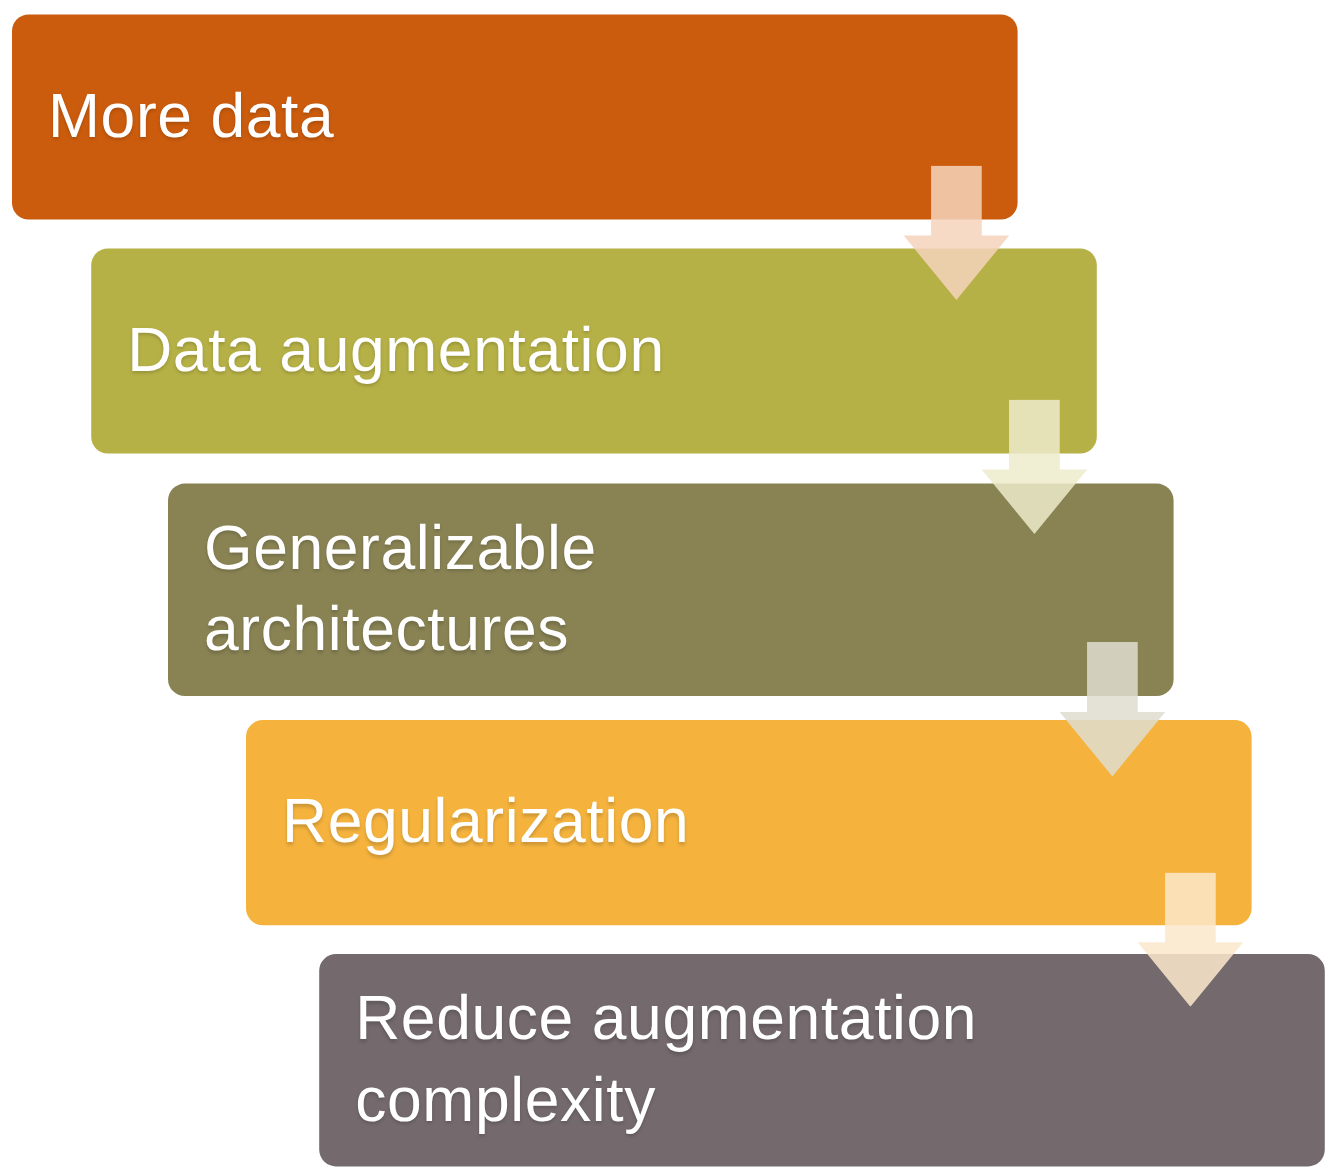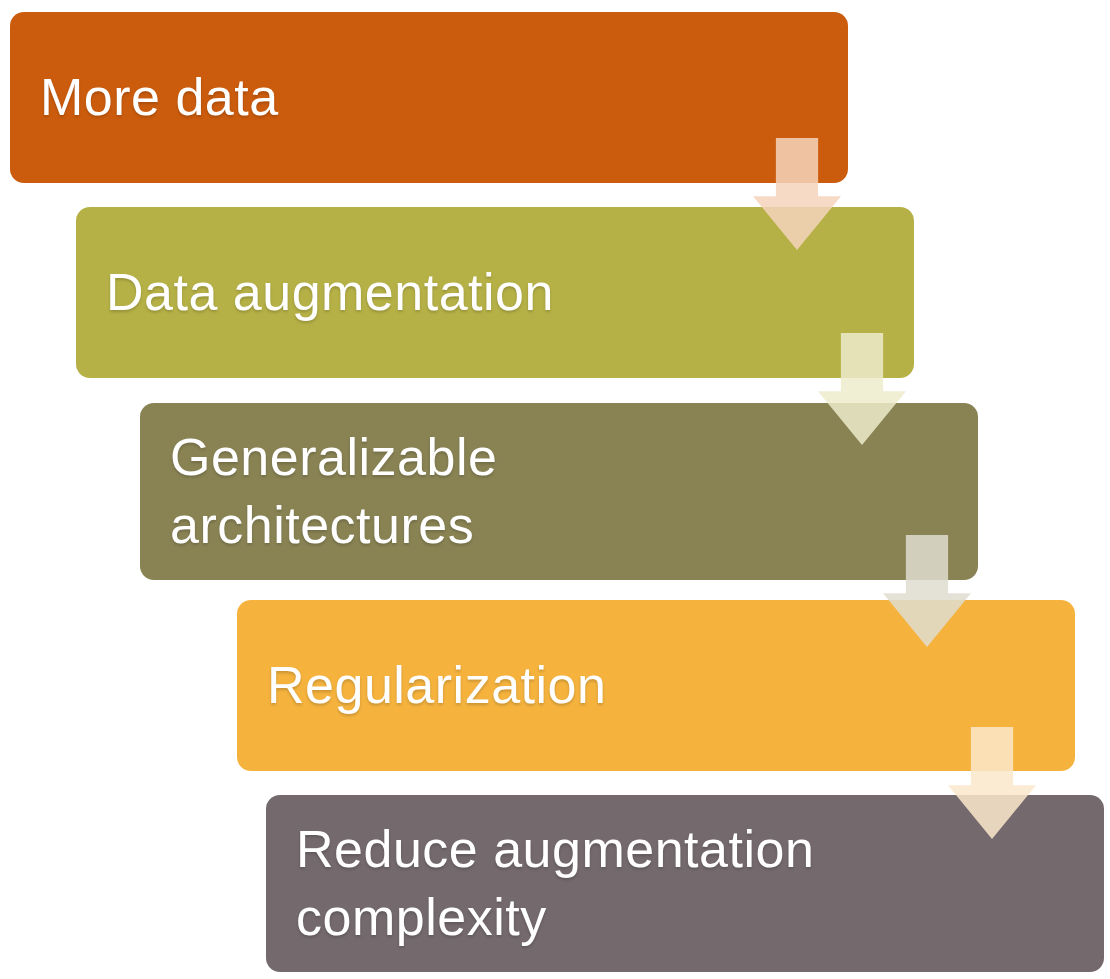--- a/index.html
+++ b/index.html
@@ -30,21 +30,21 @@
     letter-spacing: 0.5px;
     text-shadow: 0 2px 3px rgba(0,0,0,0.18);
     z-index: 1;
   }
   .step .label {
     display: block;
   }
   .s1 { left: 10px;  top: 12px;  }
   .s2 { left: 76px;  top: 207px; }
   .s3 { left: 140px; top: 403px; height: 177px; }
-  .s4 { left: 205px; top: 600px; margin-left: 32px; }
+  .s4 { left: 205px; top: 600px; }
   .s5 { left: 266px; top: 795px; height: 177px; }
   
   .s3 .label, .s5 .label { max-width: 620px; }
 
   .arrow {
     position: absolute;
     width: 88px;
     height: 112px;
     clip-path: polygon(26% 0, 74% 0, 74% 52%, 100% 52%, 50% 100%, 0 52%, 26% 52%);
     opacity: 0.85;

